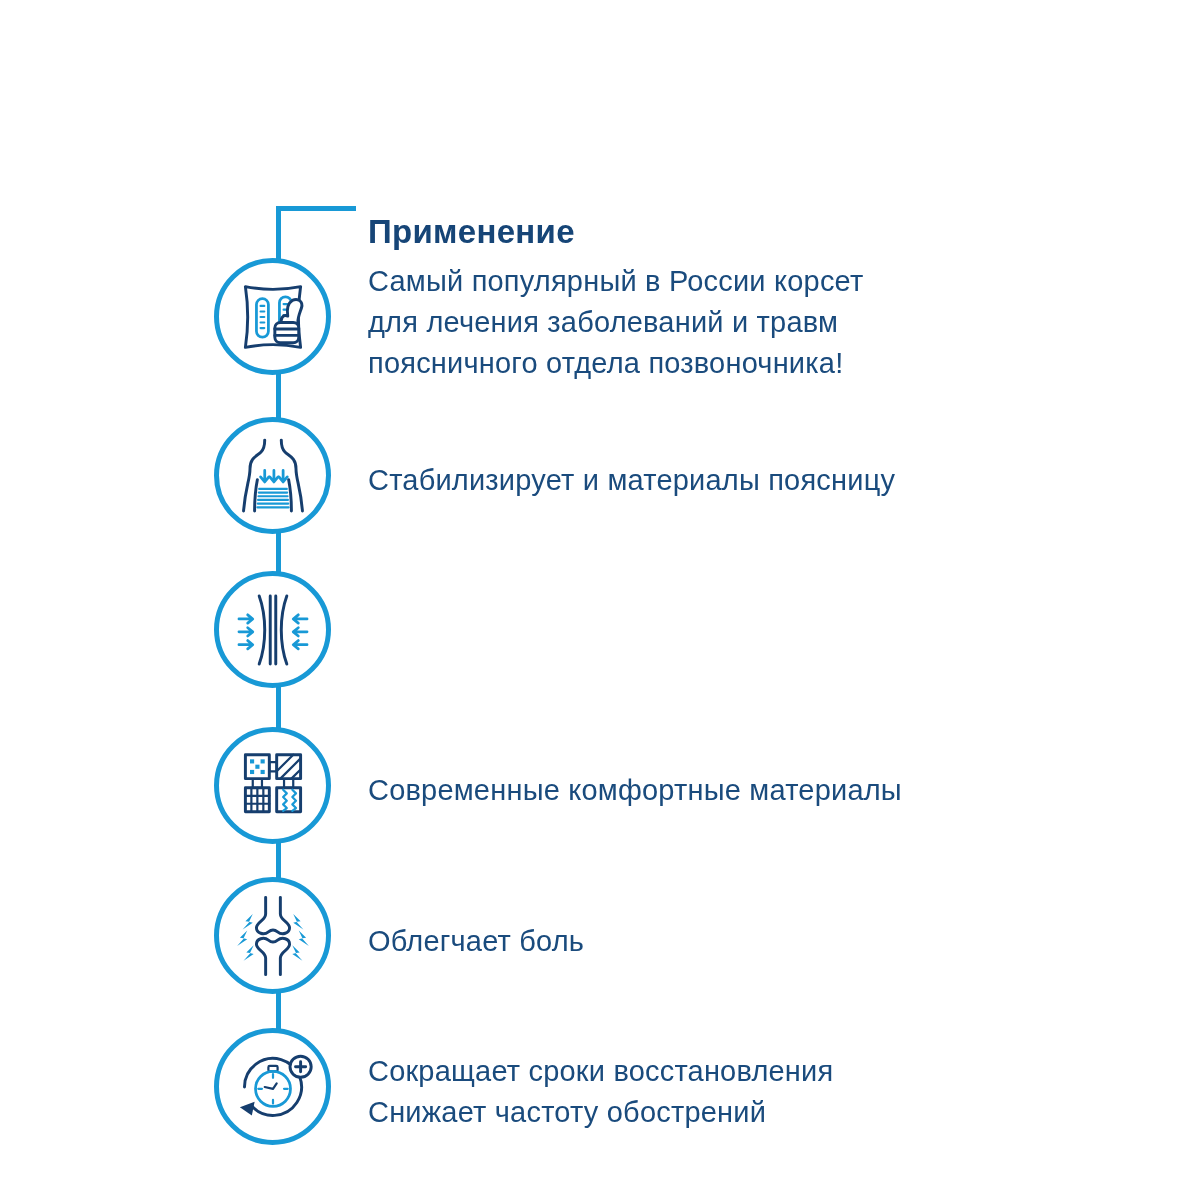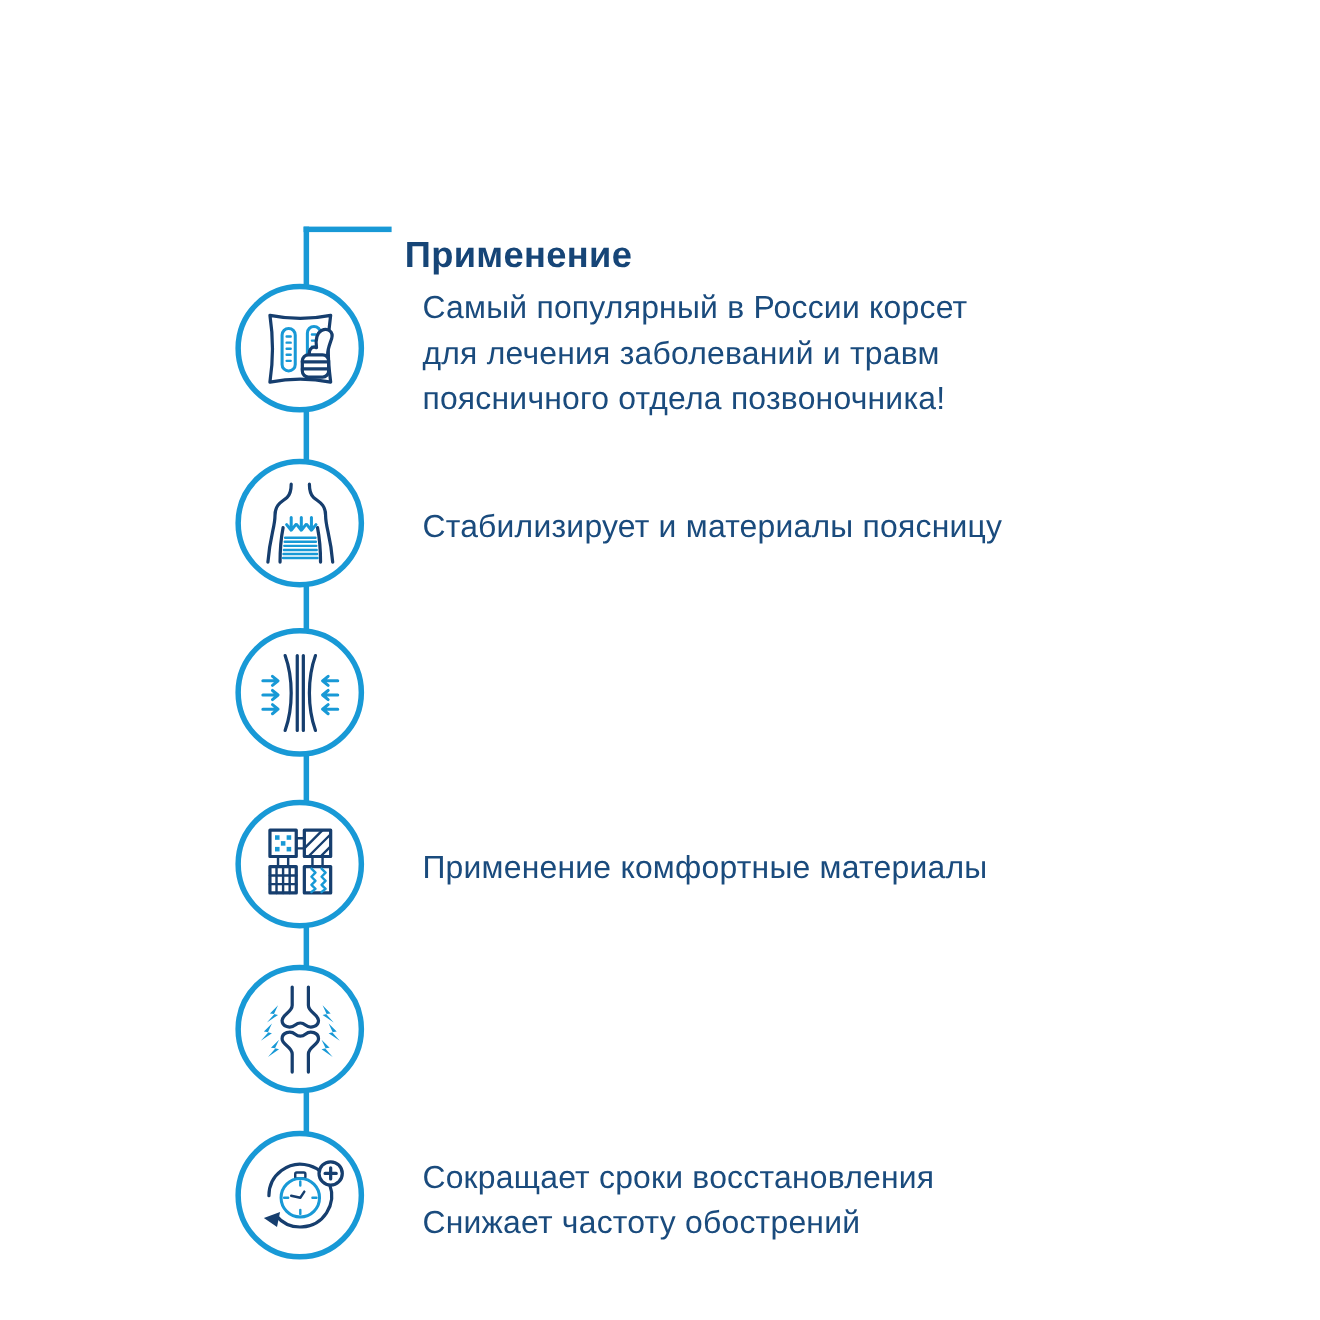--- a/index.html
+++ b/index.html
@@ -25,21 +25,21 @@
 
   
   .title{position:absolute;left:368px;top:185px;font-size:33px;font-weight:700;color:var(--title-navy);letter-spacing:.3px;margin-top:28px;}
 
   
   .circle{position:absolute;left:214px;width:117px;height:117px;border:5px solid var(--accent-blue);
           border-radius:50%;background:#fff;z-index:1;display:flex;align-items:center;justify-content:center;}
   .circle svg{width:92px;height:92px;}
 
   
-  .feature-text{position:absolute;left:384px;transform:translateY(-50%);width:660px;
+  .feature-text{position:absolute;left:368px;transform:translateY(-50%);width:660px;
                 font-size:29px;line-height:41px;color:var(--navy-text);white-space:pre-line;letter-spacing:.2px;z-index:1;}
 
   
   .nv{stroke:var(--icon-navy);fill:none;stroke-width:3.2;stroke-linecap:round;stroke-linejoin:round;}
   .nvThin{stroke:var(--icon-navy);fill:none;stroke-width:2.4;stroke-linecap:round;stroke-linejoin:round;}
   .nvf{fill:var(--icon-navy);stroke:none;}
   .lb{stroke:var(--accent-blue);fill:none;stroke-width:3;stroke-linecap:round;stroke-linejoin:round;}
   .lbThin{stroke:var(--accent-blue);fill:none;stroke-width:2.4;stroke-linecap:round;stroke-linejoin:round;}
   .lbf{fill:var(--accent-blue);stroke:none;}
   .whiteFill{fill:#fff;}
@@ -124,36 +124,37 @@
       <path class="nvThin" d="M54 34 L72 16 M58 42 L80 20 M70 42 L80 32"></path>
       <rect class="nv whiteFill" x="20" y="52" width="26" height="26"></rect>
       <path class="nvThin" d="M26.5 52 V78 M33 52 V78 M39.5 52 V78 M20 60.7 H46 M20 69.3 H46"></path>
       <rect class="nv whiteFill" x="54" y="52" width="26" height="26"></rect>
       <g class="lbThin">
         <path d="M61 54 L65 58 L61 62 L65 66 L61 70 L65 74 L61 77"></path>
         <path d="M71 54 L75 58 L71 62 L75 66 L71 70 L75 74 L71 77"></path>
       </g>
     </svg>
   </div>
-  <div class="feature-text" style="top:790px">Применение комфортные материалы</div>
+  <div class="feature-text" style="top:790px">Современные комфортные материалы</div>
 
   <div class="circle" style="top:877px">
     <svg viewBox="0 0 100 100">
       <path class="nv" d="M42 8 V26 C42 33 32 35 32 41 C32 47 40 49.5 45 45.5 C48 43 52 43 55 45.5 C60 49.5 68 47 68 41 C68 35 58 33 58 26 V8"></path>
       <path class="nv" d="M42 92 V74 C42 67 32 65 32 59 C32 53 40 50.5 45 54.5 C48 57 52 57 55 54.5 C60 50.5 68 53 68 59 C68 65 58 67 58 74 V92"></path>
       <g class="lbf">
         <path d="M28 26 L20 34 L24.5 34.5 L17 43 L28 35.5 L24 34.5 Z"></path>
         <path d="M22 44 L14 52 L18.5 52.5 L11 61 L22 53.5 L18 52.5 Z"></path>
         <path d="M29 60 L21 68 L25.5 68.5 L18 77 L29 69.5 L25 68.5 Z"></path>
         <path d="M72 26 L80 34 L75.5 34.5 L83 43 L72 35.5 L76 34.5 Z"></path>
         <path d="M78 44 L86 52 L81.5 52.5 L89 61 L78 53.5 L82 52.5 Z"></path>
         <path d="M71 60 L79 68 L74.5 68.5 L82 77 L71 69.5 L75 68.5 Z"></path>
       </g>
     </svg>
   </div>
+  <div class="feature-text" style="top:941px">Облегчает боль</div>
 
   <div class="circle" style="top:1028px">
     <svg viewBox="0 0 100 100">
       <path class="nv" d="M19 50 A31 31 0 1 1 26.3 69.9"></path>
       <path class="nvf" d="M30 66 L27 81 L14 72 Z"></path>
       <rect class="nvThin whiteFill" x="45" y="27" width="10" height="6" rx="1.5"></rect>
       <circle class="lb" cx="50" cy="52" r="19"></circle>
       <g class="lbThin">
         <path d="M50 36 v4 M50 64 v4 M34 52 h4 M62 52 h4"></path>
       </g>

